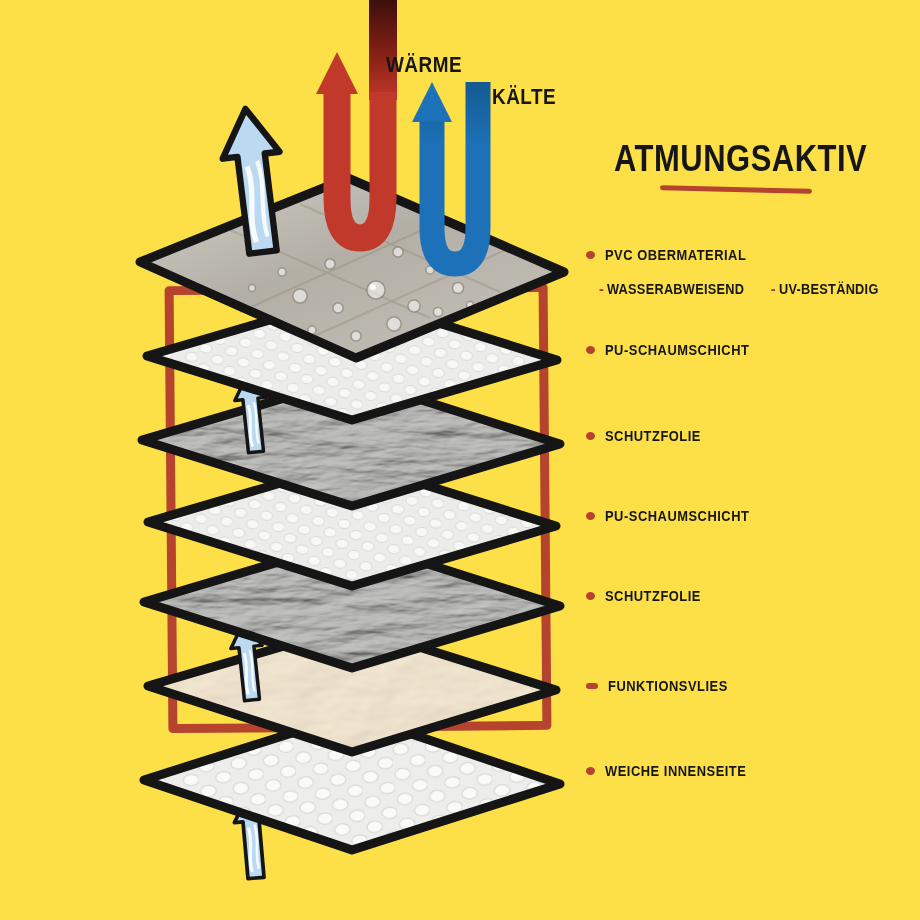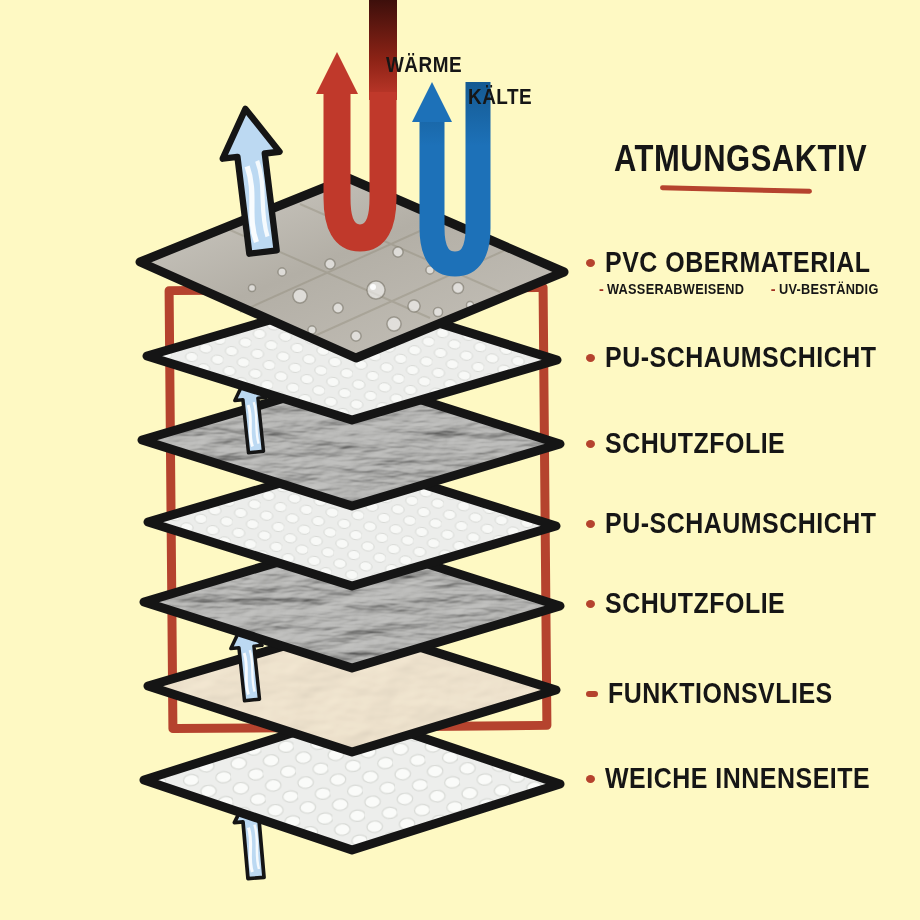--- a/index.html
+++ b/index.html
@@ -1,38 +1,38 @@
 <!DOCTYPE html>
 <html><head>
 <meta charset="utf-8">
 <style>
   html,body { margin:0; padding:0; background:#e8e8e6; }
   .canvas {
     position:relative; width:920px; height:920px;
-    background:#fef9c3; overflow:hidden;
+    background:#fde047; overflow:hidden;
     font-family:"Liberation Sans", sans-serif;
     color:#161616;
   }
   svg.diagram { position:absolute; left:0; top:0; }
 
   .cond { display:inline-block; transform:scaleX(0.86); transform-origin:left center;
           white-space:nowrap; letter-spacing:0.6px; }
 
   .arrow-label { position:absolute; font-size:22px; font-weight:700; }
   .arrow-label.warm { left:386px; top:52px; }
-  .arrow-label.cold { left:468px; top:84px;text-align:right; }
+  .arrow-label.cold { left:492px; top:84px;text-align:right; }
 
   .title { position:absolute; left:614px; top:138px; font-size:36px; font-weight:700; }
   .title-underline { position:absolute; left:660px; top:187px; width:152px; height:5px;
                      background:#b5432e; border-radius:3px; transform:rotate(1.4deg); }
 
   .legend-row { position:absolute; left:586px; display:flex; align-items:center; gap:10px; }
   .bullet { width:9px; height:8px; border-radius:50%; background:#b5432e; flex:none; }
   .bullet.dash { width:12px; height:6px; border-radius:3px; }
-  .legend-label { font-size:29px; font-weight:700; }
+  .legend-label { font-size:15px; font-weight:700; }
 
   .row-1 { top:246px; }
   .row-2 { top:341px; }
   .row-3 { top:427px; }
   .row-4 { top:507px; }
   .row-5 { top:587px; }
   .row-6 { top:677px; }
   .row-7 { top:762px; }
 
   .legend-sub { position:absolute; left:599px; top:281px; font-size:14.5px; font-weight:700;

